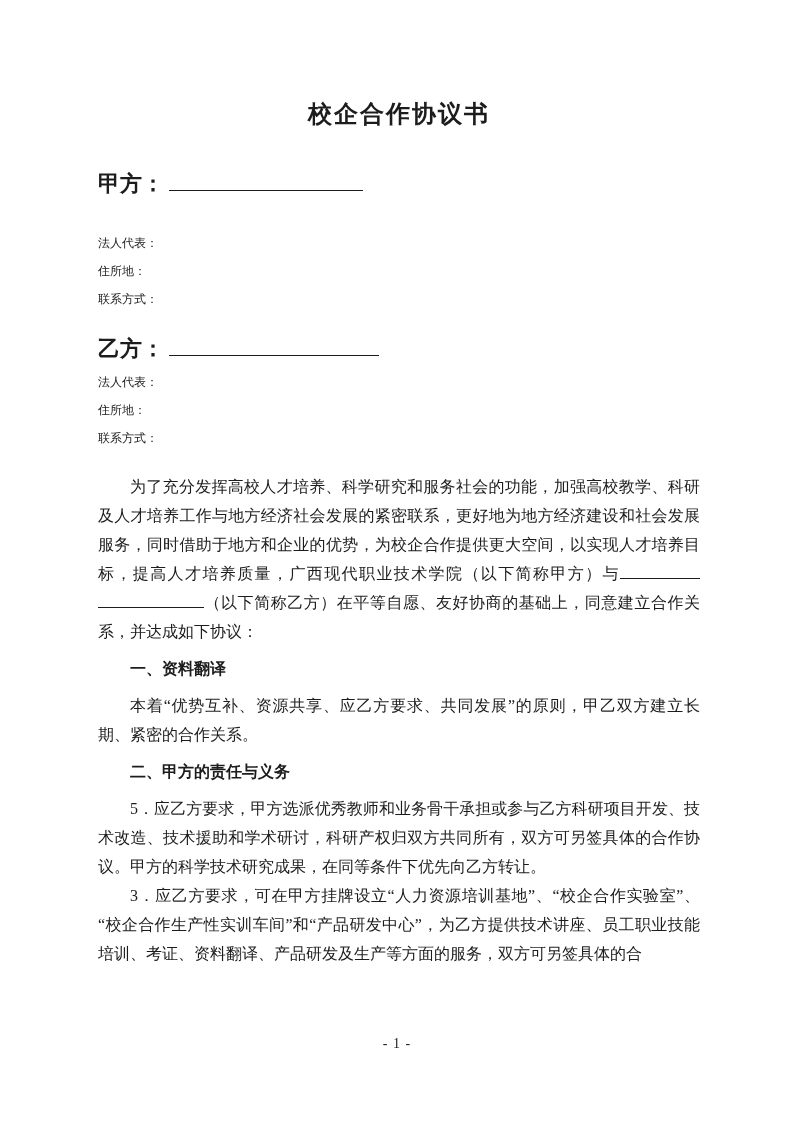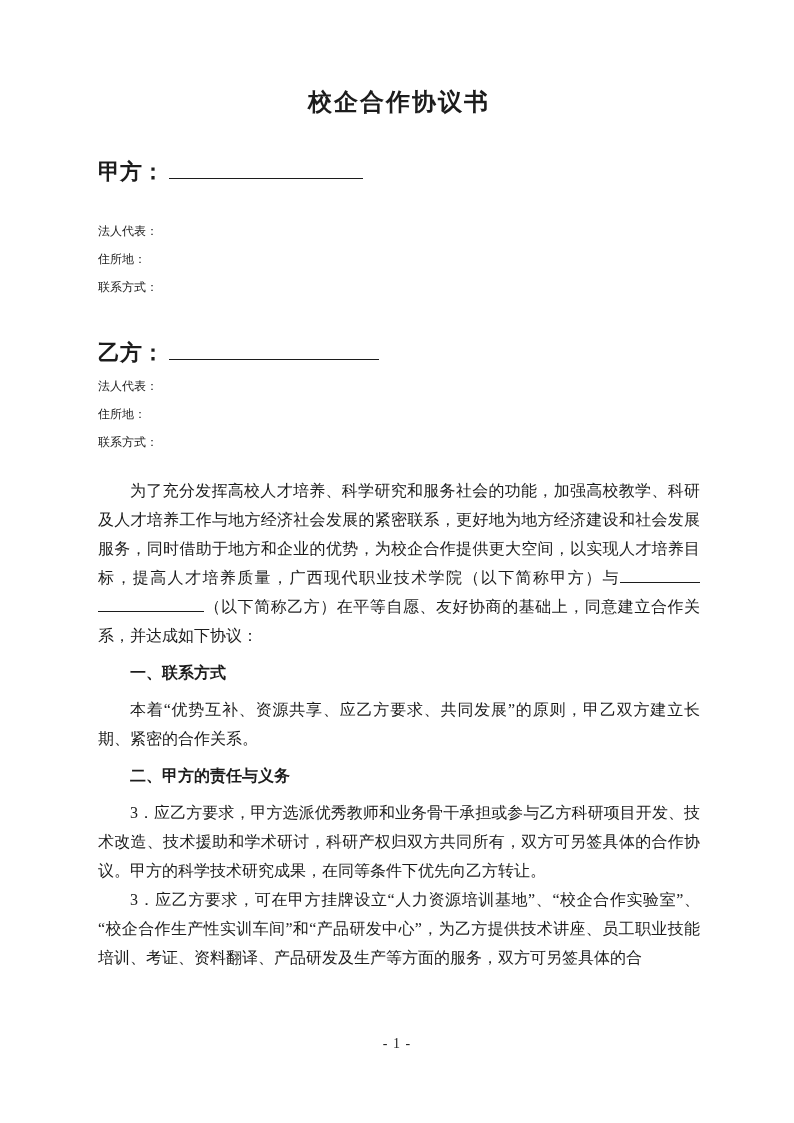--- a/index.html
+++ b/index.html
@@ -6,39 +6,39 @@
   html, body { background: #ffffff; }
   body {
     width: 794px; height: 1123px;
     font-family: "Liberation Serif", "DejaVu Serif", serif;
     color: #1c1c1c;
   }
   .page {
     position: relative;
     width: 794px; height: 1123px;
     background: #ffffff;
-    padding: 0 94px 0 98px;
+    padding: 12px 94px 0 98px;
     overflow: hidden;
   }
   .title {
     margin-top: 86px;
     font-size: 24px;
     line-height: 32px;
     font-weight: bold;
     text-align: center;
     letter-spacing: 2px;
   }
   .party-label {
     font-size: 22px;
     font-weight: bold;
     line-height: 22px;
     white-space: nowrap;
   }
   .party-a-label { margin-top: 38px; }
-  .party-b-label { margin-top: 36px; }
+  .party-b-label { margin-top: 20px; }
   .blank {
     display: inline-block;
     height: 1.05em;
     border-bottom: 1.6px solid #1c1c1c;
     vertical-align: baseline;
   }
   .blank-party-a { width: 194px; margin-left: 5px; }
   .blank-party-b { width: 210px; margin-left: 5px; }
   .blank-intro-1 { width: 80px; }
   .blank-intro-2 { width: 106px; }
@@ -96,26 +96,26 @@
   <div class="party-fields tight">
     <div class="field">法人代表：</div>
     <div class="field">住所地：</div>
     <div class="field">联系方式：</div>
   </div>
 
   <div class="body-text">
 
     <p class="para"><span>为了充分发挥高校人才培养、科学研究和服务社会的功能，加强高校教学、科研及人才培养工作与地方经济社会发展的紧密联系，更好地为地方经济建设和社会发展服务，同时借助于地方和企业的优势，为校企合作提供更大空间，以实现人才培养目标，提高人才培养质量，广西现代职业技术学院（以下简称甲方）与</span><span class="blank blank-intro-1"></span><span class="blank blank-intro-2"></span><span>（以下简称乙方）在平等自愿、友好协商的基础上，同意建立合作关系，并达成如下协议：</span></p>
 
-    <h2 class="section-heading">一、联系方式</h2>
+    <h2 class="section-heading">一、资料翻译</h2>
 
     <p class="para">本着“优势互补、资源共享、应乙方要求、共同发展”的原则，甲乙双方建立长期、紧密的合作关系。</p>
 
     <h2 class="section-heading">二、甲方的责任与义务</h2>
 
-    <p class="para">3．应乙方要求，甲方选派优秀教师和业务骨干承担或参与乙方科研项目开发、技术改造、技术援助和学术研讨，科研产权归双方共同所有，双方可另签具体的合作协议。甲方的科学技术研究成果，在同等条件下优先向乙方转让。</p>
+    <p class="para">5．应乙方要求，甲方选派优秀教师和业务骨干承担或参与乙方科研项目开发、技术改造、技术援助和学术研讨，科研产权归双方共同所有，双方可另签具体的合作协议。甲方的科学技术研究成果，在同等条件下优先向乙方转让。</p>
     <p class="para">3．应乙方要求，可在甲方挂牌设立“人力资源培训基地”、“校企合作实验室”、“校企合作生产性实训车间”和“产品研发中心”，为乙方提供技术讲座、员工职业技能培训、考证、资料翻译、产品研发及生产等方面的服务，双方可另签具体的合</p>
 
   </div>
 
   <div class="footer">- 1 -</div>
 
 </div>
 
 </body></html>

